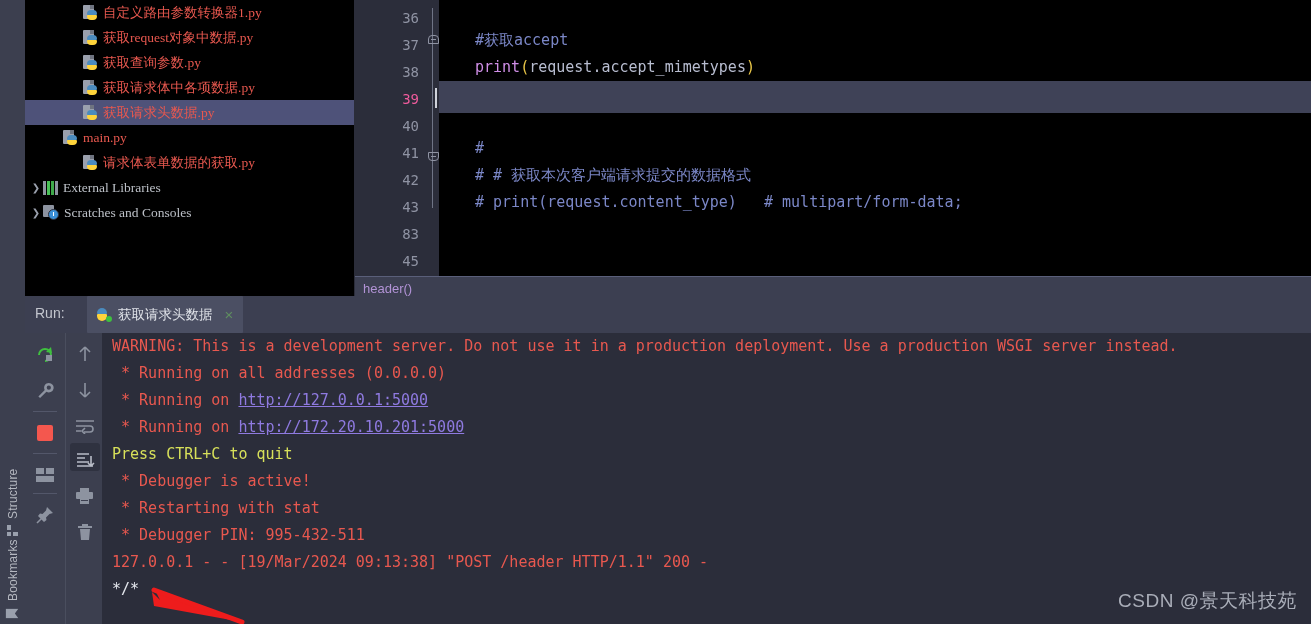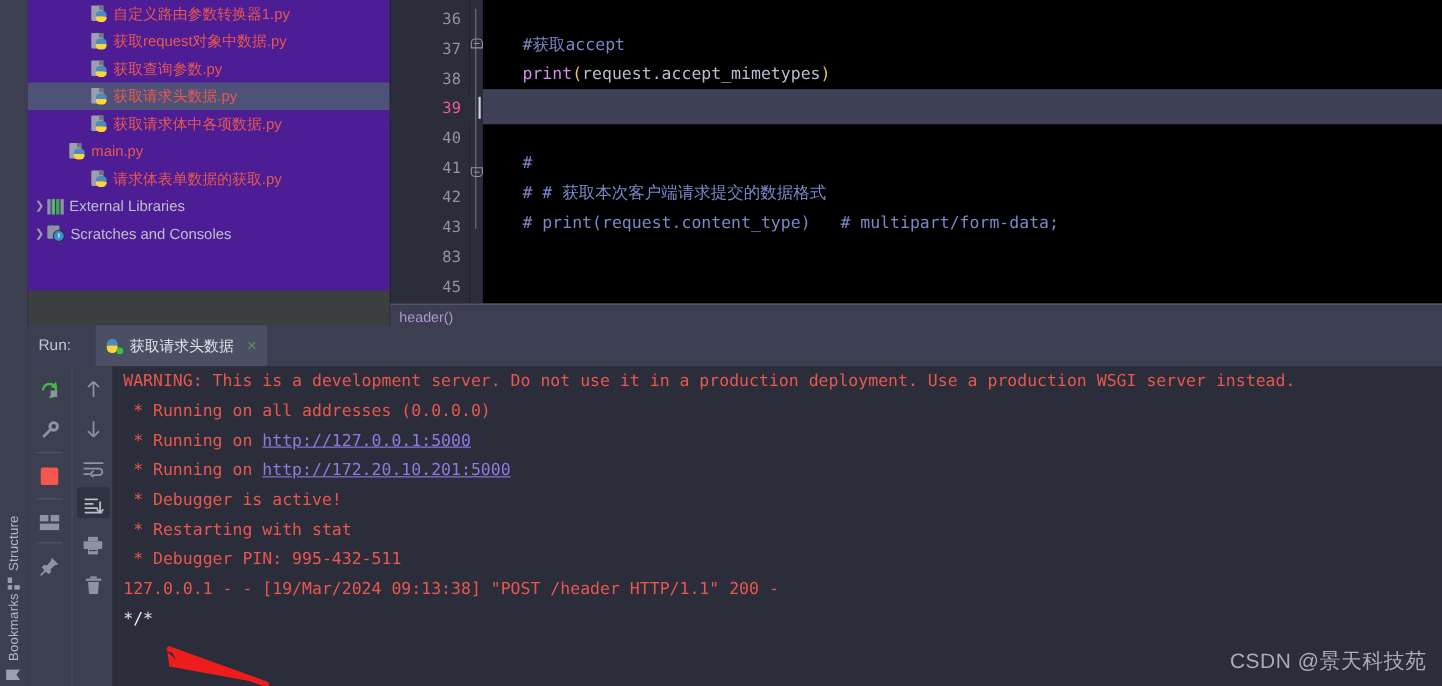--- a/index.html
+++ b/index.html
@@ -30,22 +30,22 @@
   .sq-icon i{position:absolute;background:#9aa0ad;display:block;}
   .sq-icon i:nth-child(1){left:0;top:0;width:4px;height:4px;}
   .sq-icon i:nth-child(2){left:6px;top:0;width:5px;height:4px;}
   .sq-icon i:nth-child(3){left:0;top:6px;width:4px;height:5px;}
 
   .bm-icon{display:inline-block;width:10px;height:13px;
     background:#9aa0ad;clip-path:polygon(0 0,100% 0,100% 100%,50% 72%,0 100%);}
 
   
   .tree{
-    position:absolute;left:25px;top:0;width:330px;height:264px;
-    background:#4c1d95;overflow:hidden;
+    position:absolute;left:25px;top:0;width:330px;height:296px;
+    background:#000000;overflow:hidden;font-family:Liberation Serif, serif;
   }
   .trow{
     height:25px;display:flex;align-items:center;
     font-size:13.5px;color:#e8584f;white-space:nowrap;
     padding-left:4px;box-sizing:border-box;
   }
   .trow.sel{background:#4e5279;}
   .trow .arrow{
     width:14px;flex:0 0 14px;text-align:center;color:#9aa0ad;font-size:10px;
   }
@@ -233,45 +233,45 @@
         <span class="pyicon">
           <span class="page"></span>
           <span class="fold"></span>
           <span class="pb">
             <span class="b1"></span>
             <span class="b2"></span>
           </span>
         </span>
         <span class="lbl">获取查询参数.py</span>
       </div>
+      <div class="trow">
+        <span class="arrow"></span>
+        <span class="pad" style="width: 40px;"></span>
+        <span class="pyicon">
+          <span class="page"></span>
+          <span class="fold"></span>
+          <span class="pb">
+            <span class="b1"></span>
+            <span class="b2"></span>
+          </span>
+        </span>
+        <span class="lbl">获取请求体中各项数据.py</span>
+      </div>
       <div class="trow sel">
         <span class="arrow"></span>
         <span class="pad" style="width: 40px;"></span>
         <span class="pyicon">
           <span class="page"></span>
           <span class="fold"></span>
           <span class="pb">
             <span class="b1"></span>
             <span class="b2"></span>
           </span>
         </span>
         <span class="lbl">获取请求头数据.py</span>
-      </div>
-      <div class="trow">
-        <span class="arrow"></span>
-        <span class="pad" style="width: 40px;"></span>
-        <span class="pyicon">
-          <span class="page"></span>
-          <span class="fold"></span>
-          <span class="pb">
-            <span class="b1"></span>
-            <span class="b2"></span>
-          </span>
-        </span>
-        <span class="lbl">获取请求体中各项数据.py</span>
       </div>
       <div class="trow">
         <span class="arrow"></span>
         <span class="pad" style="width: 20px;"></span>
         <span class="pyicon">
           <span class="page"></span>
           <span class="fold"></span>
           <span class="pb">
             <span class="b1"></span>
             <span class="b2"></span>
@@ -447,20 +447,21 @@
         <path d="M3 6 H13 L12 17 H4 Z" fill="#8d93a0"></path>
       </svg>
     </div>
   </div>
 
   <div class="console" id="console">
       <div class="oline warn"><span>WARNING: This is a development server. Do not use it in a production deployment. Use a production WSGI server instead.</span></div>
       <div class="oline warn"><span> * Running on all addresses (0.0.0.0)</span></div>
       <div class="oline warn"><span> * Running on </span><span class="lnk">http://127.0.0.1:5000</span></div>
       <div class="oline warn"><span> * Running on </span><span class="lnk">http://172.20.10.201:5000</span></div>
+      <div class="oline quit"><span>Press CTRL+C to quit</span></div>
       <div class="oline warn"><span> * Debugger is active!</span></div>
       <div class="oline warn"><span> * Restarting with stat</span></div>
       <div class="oline warn"><span> * Debugger PIN: 995-432-511</span></div>
       <div class="oline warn"><span>127.0.0.1 - - [19/Mar/2024 09:13:38] "POST /header HTTP/1.1" 200 -</span></div>
       <div class="oline "><span class="wht">*/*</span></div>
     </div>
 
   <svg class="arrow-anno" viewBox="0 0 115 46">
     <path d="M112 44 L24 10 L30 22 L22 14 L24 28 Z" fill="#ee1c1c"></path>
     <path d="M112 44 L24 12" stroke="#ee1c1c" stroke-width="5" stroke-linecap="round"></path>

